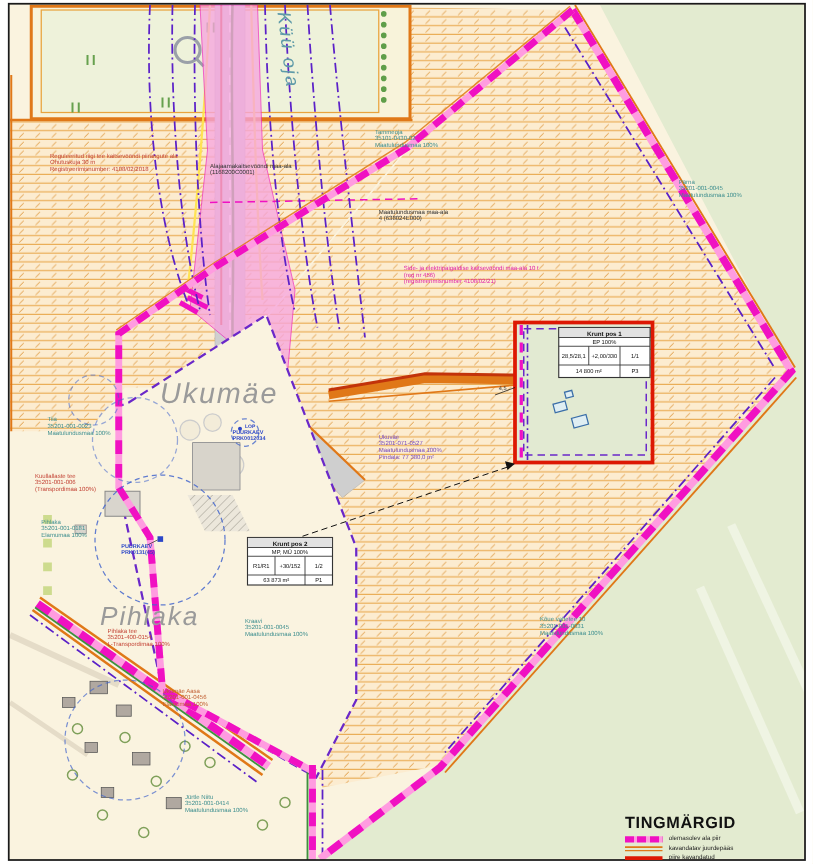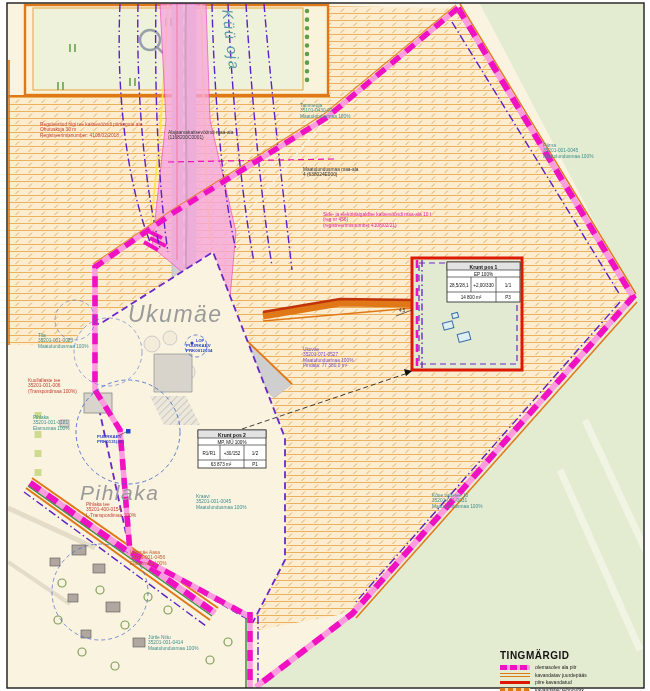--- a/index.html
+++ b/index.html
@@ -12,21 +12,21 @@
   .red{fill:#c34436}
   .orangeTxt{fill:#c26033}
   .blk{fill:#333}
   .mag{fill:#e020a8}
   .purp{fill:#7a4fc0}
   .blue{fill:#2b46c8;font-weight:bold}
   .title-it{fill:#9a9a9a;font-style:italic;letter-spacing:1.5px}
   .tbl{font-size:4.6px;fill:#111}
   .tblB{font-size:5px;fill:#111;font-weight:bold}
   .legend{position:absolute;left:500px;top:650px;width:148px}
-  .legend-title{font-size:10px;font-weight:bold;color:#111;letter-spacing:.5px;margin-bottom:3px}
+  .legend-title{font-size:13px;font-weight:bold;color:#111;letter-spacing:.5px;margin-bottom:3px}
   .legend-row{display:flex;align-items:center;height:6.5px;margin-bottom:1px}
   .sw{display:inline-block;width:30px;margin-right:5px;flex:none}
   .sw1{height:5px;background:repeating-linear-gradient(90deg,#f011c2 0 7px,#ff9ce0 7px 10px)}
   .sw2{height:4px;background:linear-gradient(#e07818 0 1.4px,rgba(0,0,0,0) 1.4px 2.8px,#e07818 2.8px 4px)}
   .sw3{height:2.6px;background:#dd1803}
   .sw4{height:3px;background:repeating-linear-gradient(90deg,#e07818 0 5px,#ffd9a0 5px 8px)}
   .legend-label{font-size:5px;color:#222;white-space:nowrap}
 </style>
 </head>
 <body>

